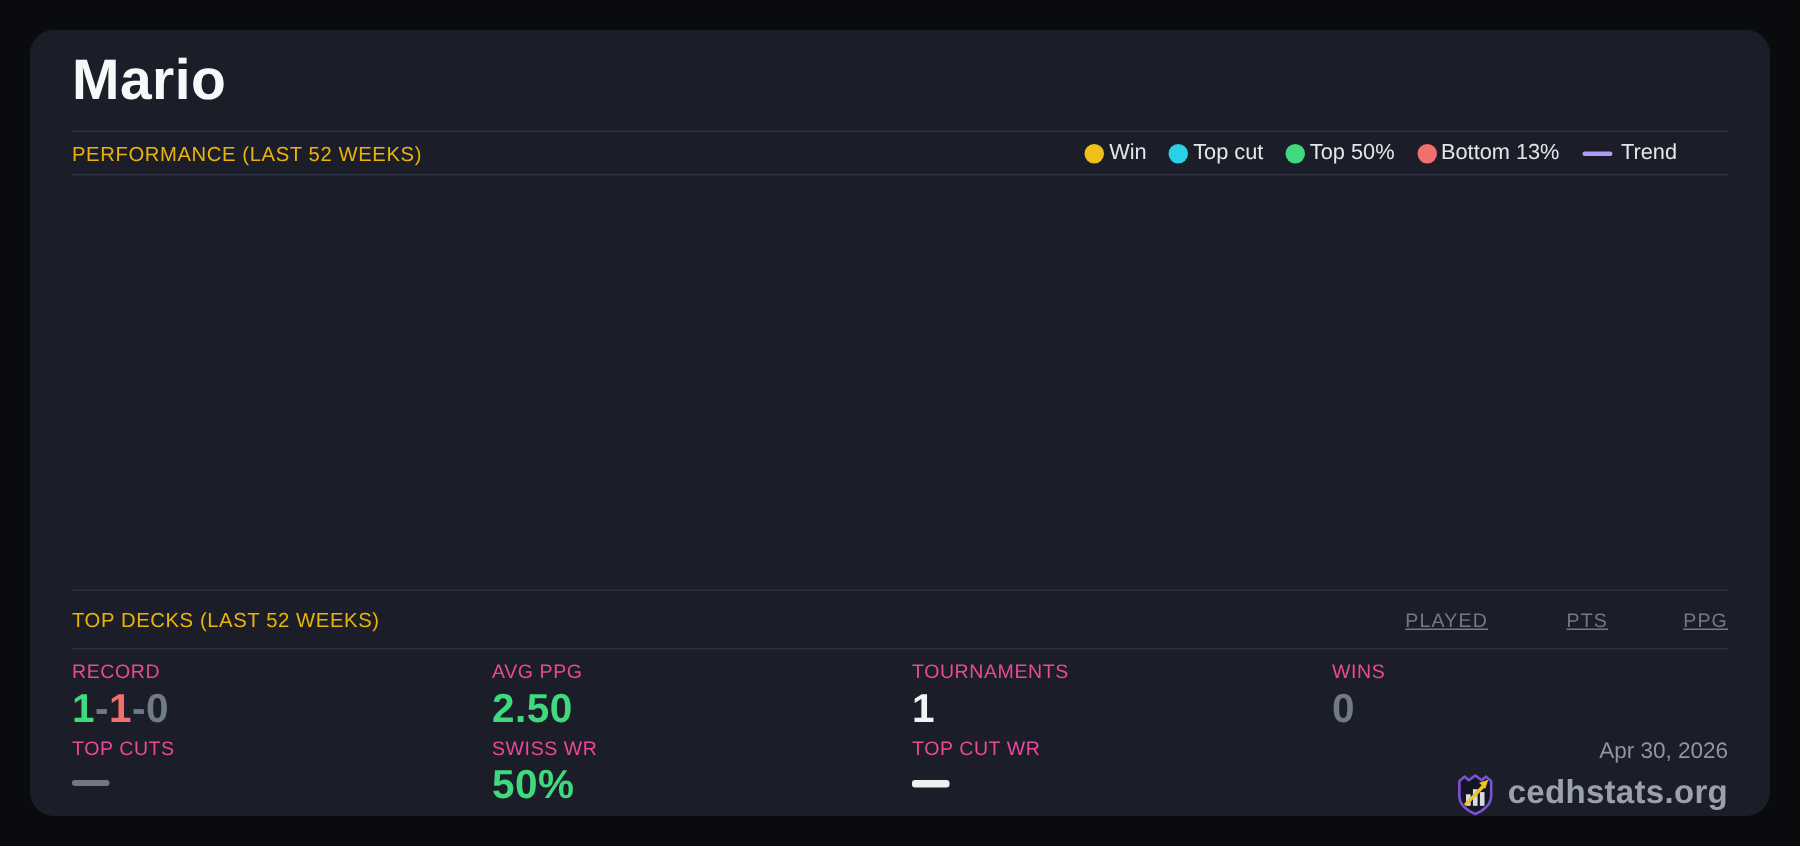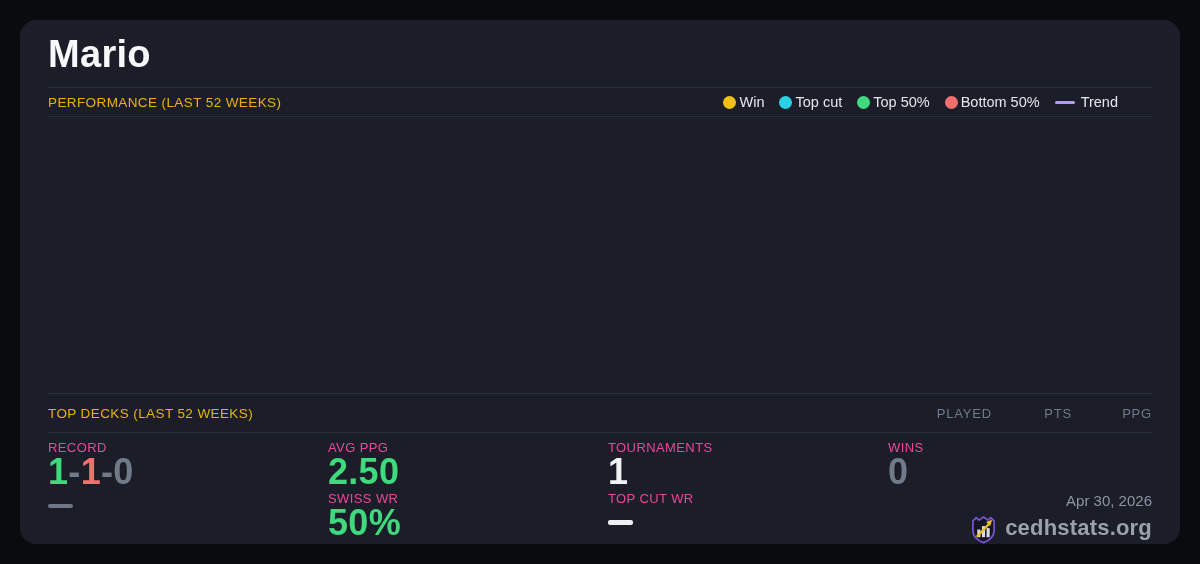--- a/index.html
+++ b/index.html
@@ -74,39 +74,40 @@
   }
   .chart-area { flex: 1 1 auto; min-height: 0; }
   .decks-row { height: 40px; }
   .decks-cols { display: flex; }
   .decks-col {
     width: 80px;
     text-align: right;
     color: #717a89;
     font-size: 13px;
     letter-spacing: 0.8px;
+    text-decoration: underline;
   }
   .stats {
     height: 111px;
     padding-top: 7px;
     display: grid;
     grid-template-columns: 280px 280px 280px 1fr;
     grid-template-rows: auto auto;
     flex: none;
   }
   .stat { display: flex; flex-direction: column; }
   .stat-row2 { margin-top: 3px; }
   .stat-label {
     color: #ec4899;
     font-size: 13px;
     letter-spacing: 0.4px;
     line-height: 16px;
   }
   .stat-value {
-    font-size: 36px;
+    font-size: 27px;
     font-weight: 700;
     line-height: 30px;
     margin-top: 1px;
     letter-spacing: 0.3px;
   }
   .green { color: #3fd97e; }
   .red { color: #f16f6f; }
   .gray { color: #717a89; }
   .white { color: #f2f3f6; }
   .empty-dash {
@@ -160,21 +161,21 @@
       <span class="legend-item">
         <span class="dot dot-topcut"></span>
         <span>Top cut</span>
       </span>
       <span class="legend-item">
         <span class="dot dot-top50"></span>
         <span>Top 50%</span>
       </span>
       <span class="legend-item">
         <span class="dot dot-bottom50"></span>
-        <span>Bottom 50%</span>
+        <span>Bottom 13%</span>
       </span>
       <span class="legend-item">
         <span class="trend-swatch"></span>
         <span>Trend</span>
       </span>
     </div>
   </div>
 
   <div class="chart-area"></div>
 
@@ -203,20 +204,21 @@
       <span class="stat-label">TOURNAMENTS</span>
       <span class="stat-value white">1</span>
     </div>
 
     <div class="stat">
       <span class="stat-label">WINS</span>
       <span class="stat-value gray">0</span>
     </div>
 
     <div class="stat stat-row2">
+      <span class="stat-label">TOP CUTS</span>
       <span class="empty-dash"></span>
     </div>
 
     <div class="stat stat-row2">
       <span class="stat-label">SWISS WR</span>
       <span class="stat-value green">50%</span>
     </div>
 
     <div class="stat stat-row2">
       <span class="stat-label">TOP CUT WR</span>

